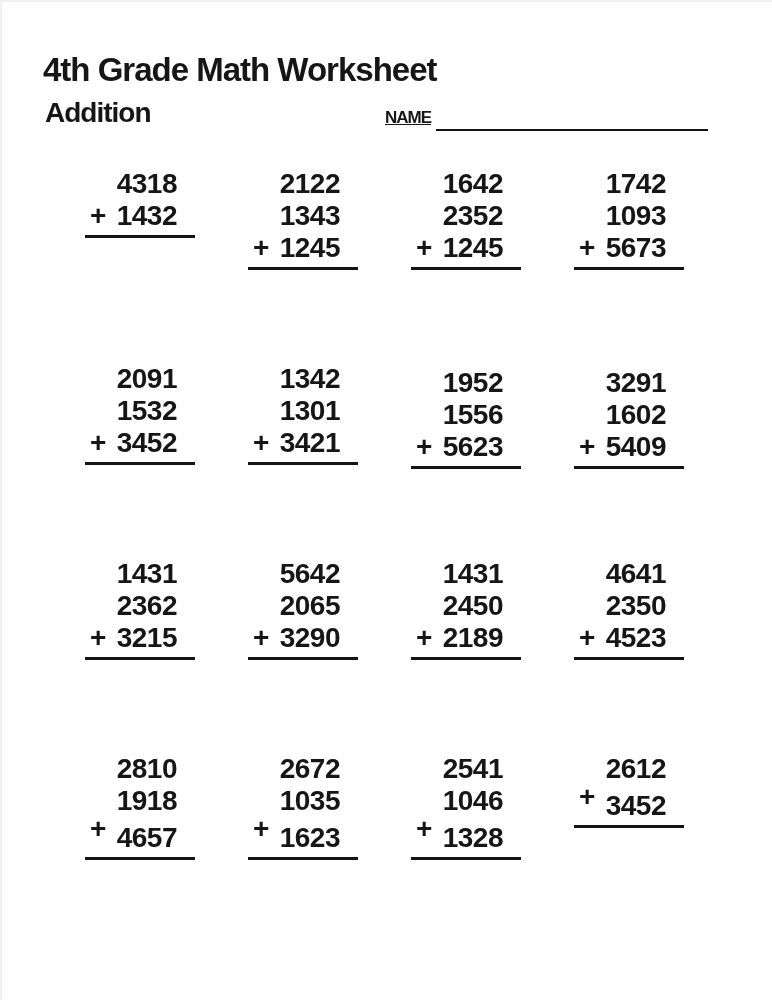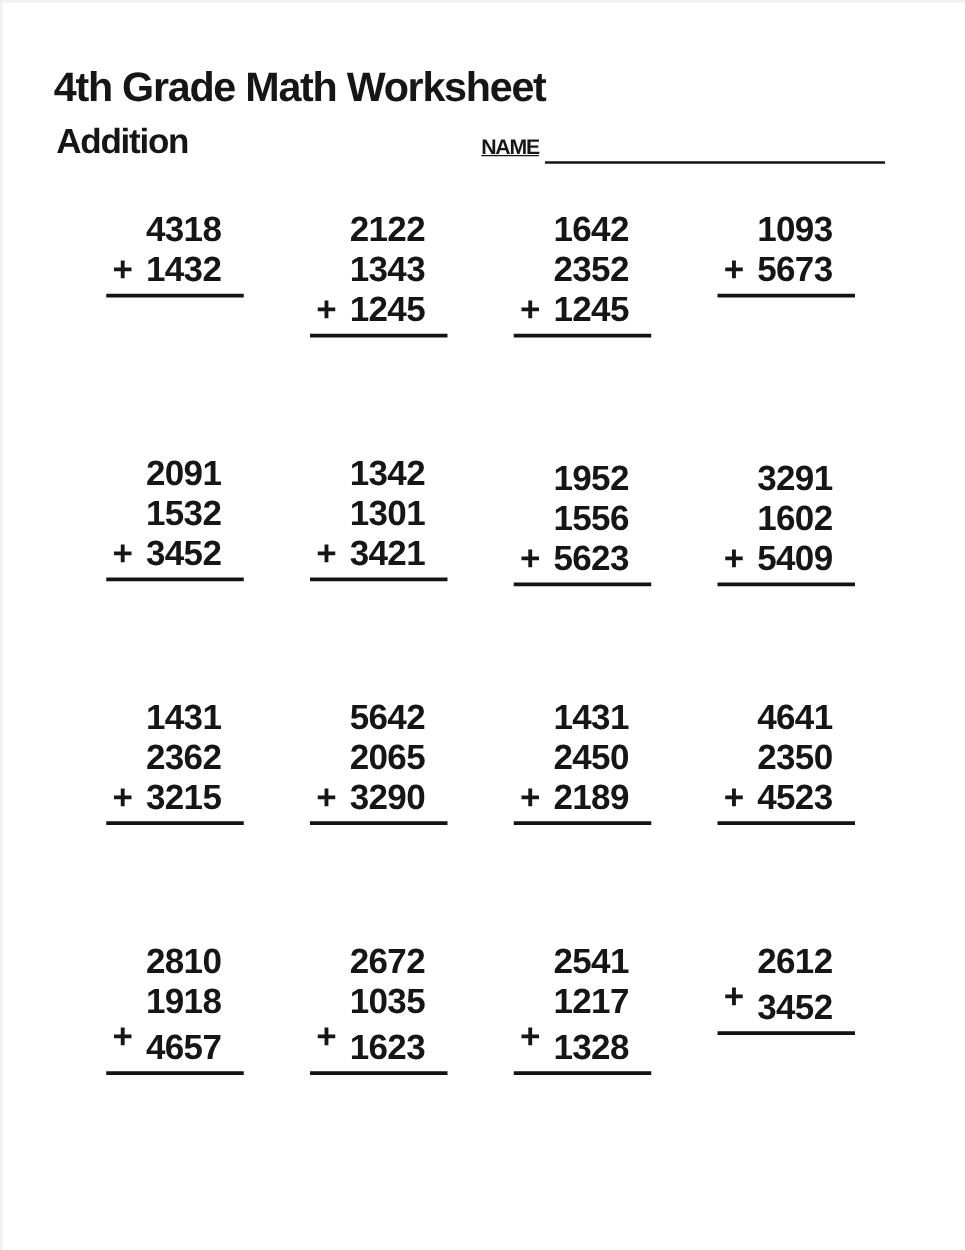--- a/index.html
+++ b/index.html
@@ -93,20 +93,21 @@
     </div>
 
     <div class="problem">
       <div class="num">1642</div>
       <div class="num">2352</div>
       <div class="num row3"><span class="plus">+</span><span>1245</span></div>
       <div class="answer-line"></div>
     </div>
 
     <div class="problem">
+      <div class="num">1742</div>
       <div class="num">1093</div>
       <div class="num row3"><span class="plus">+</span><span>5673</span></div>
       <div class="answer-line"></div>
     </div>
 
     <div class="problem">
       <div class="num">2091</div>
       <div class="num">1532</div>
       <div class="num row3"><span class="plus">+</span><span>3452</span></div>
       <div class="answer-line"></div>
@@ -170,21 +171,21 @@
 
     <div class="problem">
       <div class="num">2672</div>
       <div class="num">1035</div>
       <div class="num row3"><span class="plus">+</span><span>1623</span></div>
       <div class="answer-line"></div>
     </div>
 
     <div class="problem">
       <div class="num">2541</div>
-      <div class="num">1217</div>
+      <div class="num">1046</div>
       <div class="num row3"><span class="plus">+</span><span>1328</span></div>
       <div class="answer-line"></div>
     </div>
 
     <div class="problem">
       <div class="num">2612</div>
       <div class="num row3"><span class="plus">+</span><span>3452</span></div>
       <div class="answer-line"></div>
     </div>
 

